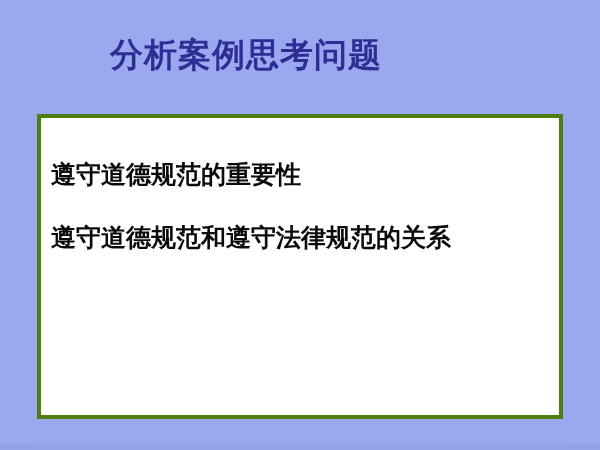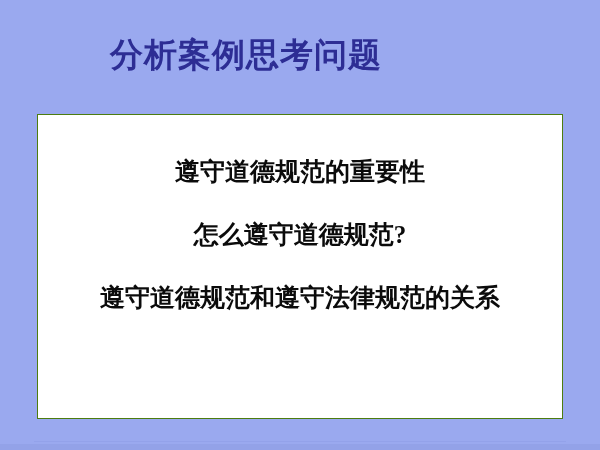--- a/index.html
+++ b/index.html
@@ -55,23 +55,22 @@
     white-space: nowrap;
   }
 
   #content-box {
     position: absolute;
     left: 37px;
     top: 114px;
     width: 526px;
     height: 305px;
     background: #ffffff;
-    border: 1px solid #4d7c0f;
+    border: 4px solid #4d7c0f;
     box-sizing: border-box;
-    text-align: center;
   }
 
   #bullet-list {
     position: absolute;
     left: 10px;
     top: 44px;
     right: 10px;
   }
 
   .bullet-line {
@@ -91,21 +90,20 @@
 </head>
 <body>
 
 <div id="slide">
 
   <div id="slide-title">分析案例思考问题</div>
 
   <div id="content-box">
     <div id="bullet-list">
       <p class="bullet-line">遵守道德规范的重要性</p>
-      <p class="bullet-line">怎么遵守道德规范?</p>
       <p class="bullet-line">遵守道德规范和遵守法律规范的关系</p>
     </div>
   </div>
 
   <div id="slide-bottom-rule"></div>
   <div id="slide-bottom-edge"></div>
 
 </div>
 
 </body></html>

